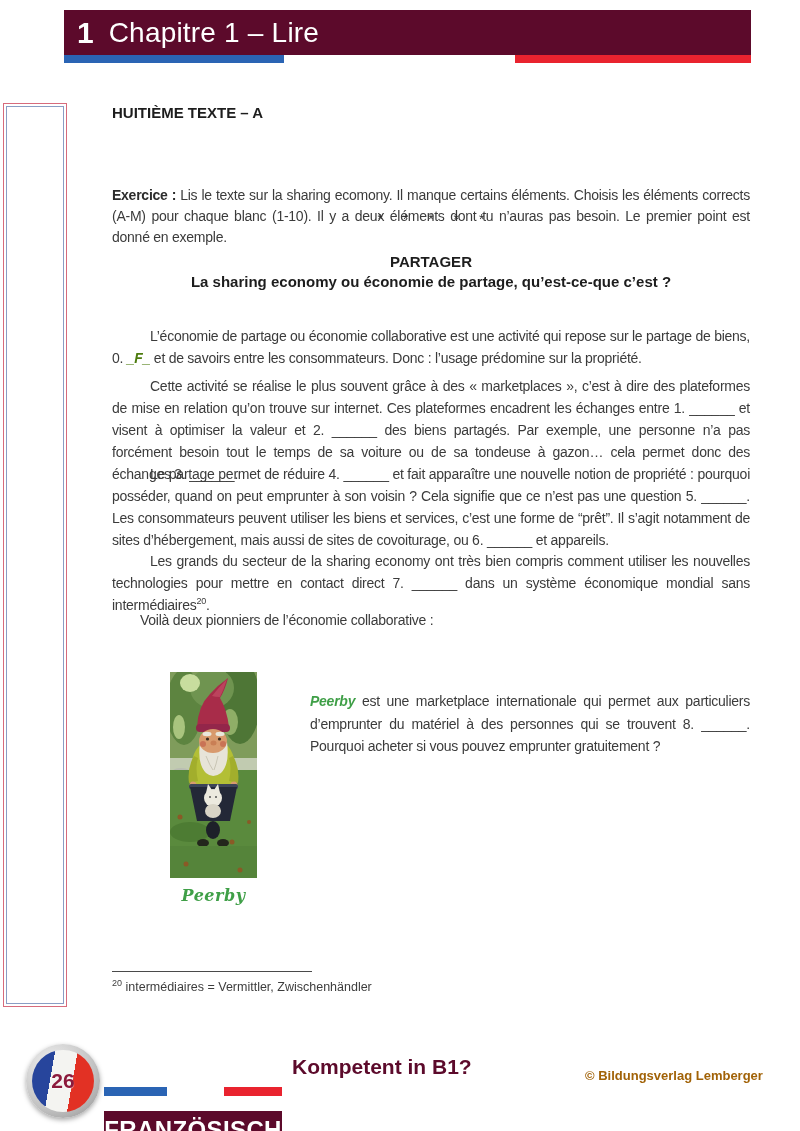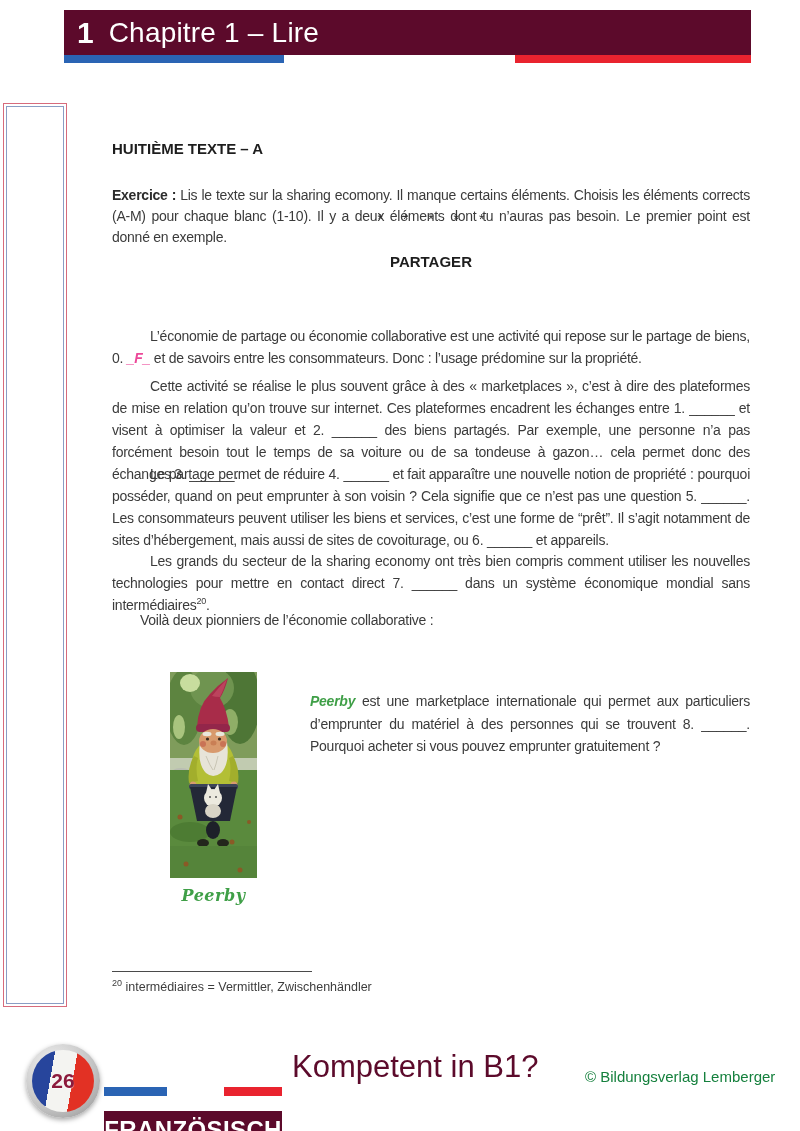--- a/index.html
+++ b/index.html
@@ -18,30 +18,30 @@
   .chapter-title { font-size:28px; font-weight:normal; letter-spacing:.2px; }
   .hbar { top:55px; height:8px; }
   .hbar.blue { left:64px; width:220px; background:#2a64b4; }
   .hbar.red  { left:515px; width:236px; background:#e9232f; }
 
   
   .side-frame { left:3px; top:103px; width:62px; height:902px; border:1px solid #d76b7c; }
   .side-frame-inner { position:absolute; inset:2px; border:1px solid #8a9dc4; }
 
   
-  .section-title { left:112px; top:104px; font-size:15px; font-weight:bold; color:#1d1d1d;margin-top:36px; }
+  .section-title { left:112px; top:104px; font-size:15px; font-weight:bold; color:#1d1d1d; }
   .jtext { font-size:14px; line-height:21px; letter-spacing:-.25px; text-align:justify; color:#3b3b3b; }
   .exercise { left:112px; top:142px; width:638px;margin-top:43px; }
   .exercise b { font-weight:bold; color:#2c2c2c; }
   .separator { left:112px; top:211px; width:638px; text-align:center; font-size:14px; word-spacing:16px; color:#2a2a2a; }
   .article-title    { left:112px; top:253px; width:638px; text-align:center; font-size:15px; font-weight:bold; color:#1d1d1d; }
   .article-subtitle { left:112px; top:273px; width:638px; text-align:center; font-size:15px; font-weight:bold; color:#1d1d1d; }
   .para { left:112px; width:638px; font-size:14px; line-height:22px; letter-spacing:-.25px; text-align:justify; text-indent:38px; }
   .p1 { top:311px; } .p2 { top:361px; } .p3 { top:449px; } .p4 { top:536px; }
-  .answer { color:#ec4899; font-weight:bold; font-style:italic; }
+  .answer { color:#4d7c0f; font-weight:bold; font-style:italic; }
   sup { font-size:9px; vertical-align:super; line-height:0; }
   .pioneers { left:112px; top:612px; width:638px; font-size:14px; letter-spacing:-.25px;margin-left:28px; }
 
   
   .gnome-figure { left:170px; top:672px; width:87px; text-align:center; }
   .gnome-img { display:block; width:87px; height:206px; }
   .gnome-caption { margin-top:8px; font-family:"DejaVu Serif", serif; font-style:italic; font-weight:bold; font-size:16px; color:#3f9f47; letter-spacing:.5px; }
   .peerby-text { left:310px; top:676px; width:440px; font-size:14px; line-height:22.5px; letter-spacing:-.25px; text-align:justify; }
   .peerby-name { color:#3f9f47; font-style:italic; font-weight:bold; }
 
@@ -54,22 +54,22 @@
     background:radial-gradient(circle at 35% 30%, #f2f2f2, #c2c2c2 60%, #8d8d8d);
     box-shadow:0 2px 5px rgba(0,0,0,.35); }
   .badge-flag { position:absolute; inset:6px; border-radius:50%; overflow:hidden;
     background:linear-gradient(100deg, #27459c 0 32%, #f4f4f1 32% 63%, #e23124 63% 100%); }
   .badge-number { position:absolute; inset:0; display:flex; align-items:center; justify-content:center;
     font-size:21px; font-weight:bold; color:#8c1a3c; text-shadow:0 1px 1px rgba(255,255,255,.6); }
   .franz-box { left:104px; top:1111px; width:178px; height:37px; background:#5c0a2b; color:#fff;
     display:flex; align-items:center; justify-content:center; font-size:24px; font-weight:bold; letter-spacing:.4px; }
   .franz-blue { left:104px; top:1087px; width:63px; height:9px; background:#2a64b4; }
   .franz-red  { left:224px; top:1087px; width:58px; height:9px; background:#e9232f; }
-  .kompetent { left:292px; top:1048px; height:37px; line-height:37px; font-size:31px; font-weight:normal; color:#5c0a2b; }
-  .copyright { left:585px; top:1068px; font-size:15px; color:#15803d; }
+  .kompetent { left:292px; top:1048px; height:37px; line-height:37px; font-size:21px; font-weight:bold; color:#5c0a2b; }
+  .copyright { left:585px; top:1068px; font-size:13px; color:#a16207;font-weight:bold; }
 </style>
 </head>
 <body>
 
 <div class="page">
 
   <div class="abs banner">
     <span class="chapter-num">1</span>
     <span class="chapter-title">Chapitre 1 – Lire</span>
   </div>
@@ -79,20 +79,21 @@
   <div class="abs side-frame">
     <div class="side-frame-inner"></div>
   </div>
 
   <div class="abs section-title">HUITIÈME TEXTE – A</div>
   <p class="abs jtext exercise"><b>Exercice :</b><span> Lis le texte sur la sharing ecomony. Il manque certains éléments. Choisis les éléments corrects (A-M) pour chaque blanc (1-10). Il y a deux éléments dont tu n’auras pas besoin. Le premier point est donné en exemple.</span></p>
 
   <div class="abs separator">* * * * *</div>
 
   <div class="abs article-title">PARTAGER</div>
+  <div class="abs article-subtitle">La sharing economy ou économie de partage, qu’est-ce-que c’est ?</div>
 
   <p class="abs para p1"><span>L’économie de partage ou économie collaborative est une activité qui repose sur le partage de biens, 0. </span><span class="answer">_F_</span><span> et de savoirs entre les consommateurs. Donc : l’usage prédomine sur la propriété.</span></p>
 
   <p class="abs para p2">Cette activité se réalise le plus souvent grâce à des « marketplaces », c’est à dire des plateformes de mise en relation qu’on trouve sur internet. Ces plateformes encadrent les échanges entre 1. ______ et visent à optimiser la valeur et 2. ______ des biens partagés. Par exemple, une personne n’a pas forcément besoin tout le temps de sa voiture ou de sa tondeuse à gazon… cela permet donc des échanges 3. ______.</p>
 
   <p class="abs para p3">Le partage permet de réduire 4. ______ et fait apparaître une nouvelle notion de propriété : pourquoi posséder, quand on peut emprunter à son voisin ? Cela signifie que ce n’est pas une question 5. ______. Les consommateurs peuvent utiliser les biens et services, c’est une forme de “prêt”. Il s’agit notamment de sites d’hébergement, mais aussi de sites de covoiturage, ou 6. ______ et appareils.</p>
 
   <p class="abs para p4"><span>Les grands du secteur de la sharing economy ont très bien compris comment utiliser les nouvelles technologies pour mettre en contact direct 7. ______ dans un système économique mondial sans intermédiaires</span><sup>20</sup><span>.</span></p>
 
   <div class="abs pioneers">Voilà deux pionniers de l’économie collaborative :</div>

